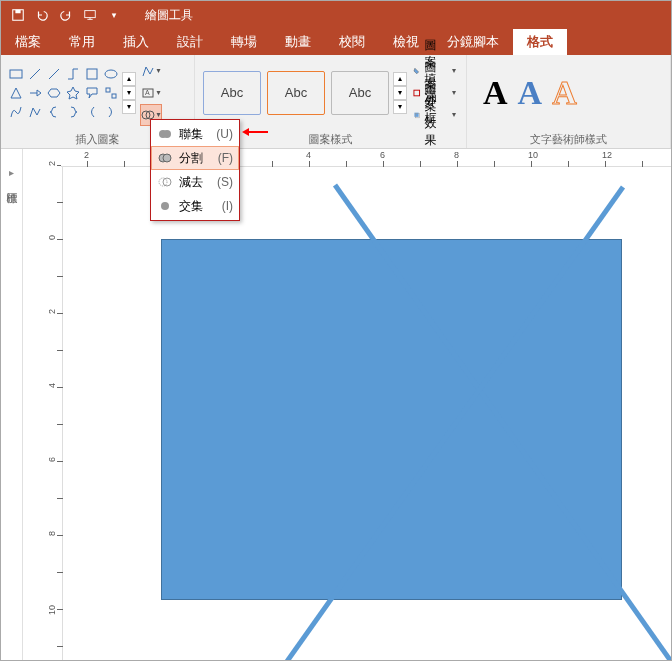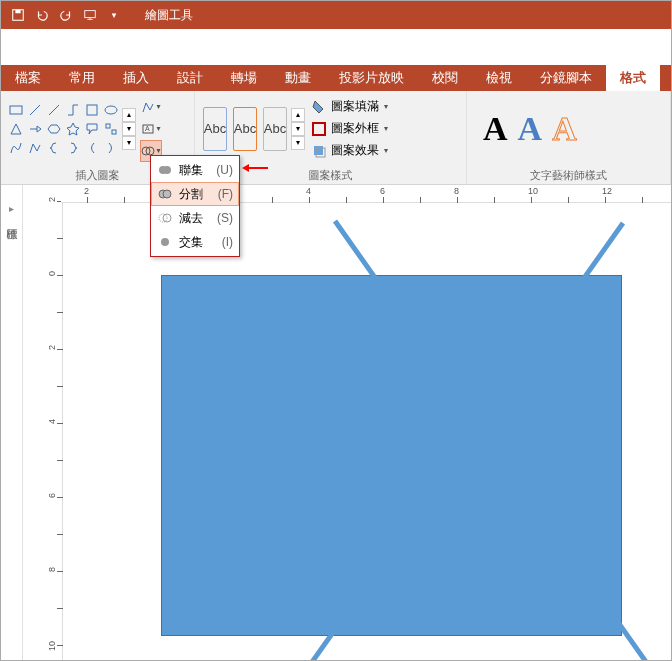--- a/index.html
+++ b/index.html
@@ -7,21 +7,21 @@
 
 
 .titlebar { height: 28px; background: #b7472a; display: flex; align-items: center; color: #fff; font-size: 12px; }
 .qat { display: flex; align-items: center; gap: 2px; padding: 0 6px; }
 .qat-item { width: 22px; height: 22px; display: flex; align-items: center; justify-content: center; cursor: pointer; }
 .qat-item svg { width: 14px; height: 14px; }
 .title-center { flex: 1; text-align: center; }
 .title-right { padding: 0 14px; text-align: right; font-size: 12px; }
 
 
-.tabs { height: 26px; background: #b7472a; display: flex; align-items: flex-end; color: #fff; font-size: 13px; margin-top: 36px; }
+.tabs { height: 26px; background: #b7472a; display: flex; align-items: flex-end; color: #fff; font-size: 13px; }
 .tab { padding: 4px 14px 4px; cursor: pointer; }
 .tab.active { background: #fff; color: #b7472a; font-weight: bold; }
 
 
 .ribbon { height: 94px; background: #f1f1f1; border-bottom: 1px solid #d4d4d4; display: flex; position: relative; }
 .ribbon-group { border-right: 1px solid #e0e0e0; display: flex; flex-direction: column; }
 .ribbon-group-body { flex: 1; display: flex; align-items: center; padding: 2px 4px; }
 .ribbon-group-label { height: 18px; font-size: 11px; color: #666; text-align: center; line-height: 18px; }
 
 
@@ -29,21 +29,21 @@
 .shapes-row { display: flex; gap: 1px; }
 .shape-cell { width: 18px; height: 18px; display: flex; align-items: center; justify-content: center; cursor: pointer; }
 .shape-cell svg { width: 14px; height: 14px; }
 
 .small-btn { width: 22px; height: 22px; display: flex; align-items: center; justify-content: center; cursor: pointer; border: 1px solid transparent; }
 .small-btn.pressed { background: #f6caba; border: 1px solid #e88c68; }
 .dropdown-arrow { font-size: 8px; color: #555; margin-left: 1px; }
 
 
 .style-gallery { display: flex; gap: 6px; padding: 4px; }
-.style-sample { width: 24px; height: 44px; border: 1px solid #bbb; border-radius: 2px; display: flex; align-items: center; justify-content: center; font-size: 13px; color: #444; cursor: pointer; }
+.style-sample { width: 58px; height: 44px; border: 1px solid #bbb; border-radius: 2px; display: flex; align-items: center; justify-content: center; font-size: 13px; color: #444; cursor: pointer; }
 .style-sample:nth-child(1) { border-color: #8faadc; }
 .style-sample:nth-child(2) { border-color: #ed7d31; }
 
 .gallery-nav { display: flex; flex-direction: column; }
 .gallery-nav-btn { width: 14px; height: 14px; border: 1px solid #ccc; background: #fff; font-size: 8px; display: flex; align-items: center; justify-content: center; cursor: pointer; }
 
 
 .effect-col { display: flex; flex-direction: column; font-size: 12px; padding: 2px; }
 .effect-row { display: flex; align-items: center; height: 22px; padding: 0 4px; cursor: pointer; gap: 4px; }
 .effect-icon { width: 16px; height: 16px; }
@@ -113,21 +113,20 @@
   <div class="title-right">繪圖工具</div>
 </div>
 
 <div class="tabs">
   <div class="tab">檔案</div>
   <div class="tab">常用</div>
   <div class="tab">插入</div>
   <div class="tab">設計</div>
   <div class="tab">轉場</div>
   <div class="tab">動畫</div>
-  <div class="tab">投影片放映</div>
   <div class="tab">校閱</div>
   <div class="tab">檢視</div>
   <div class="tab">分鏡腳本</div>
   <div class="tab active">格式</div>
 </div>
 
 <div class="ribbon">
 
   <div class="ribbon-group" style="width:194px">
     <div class="ribbon-group-body">

